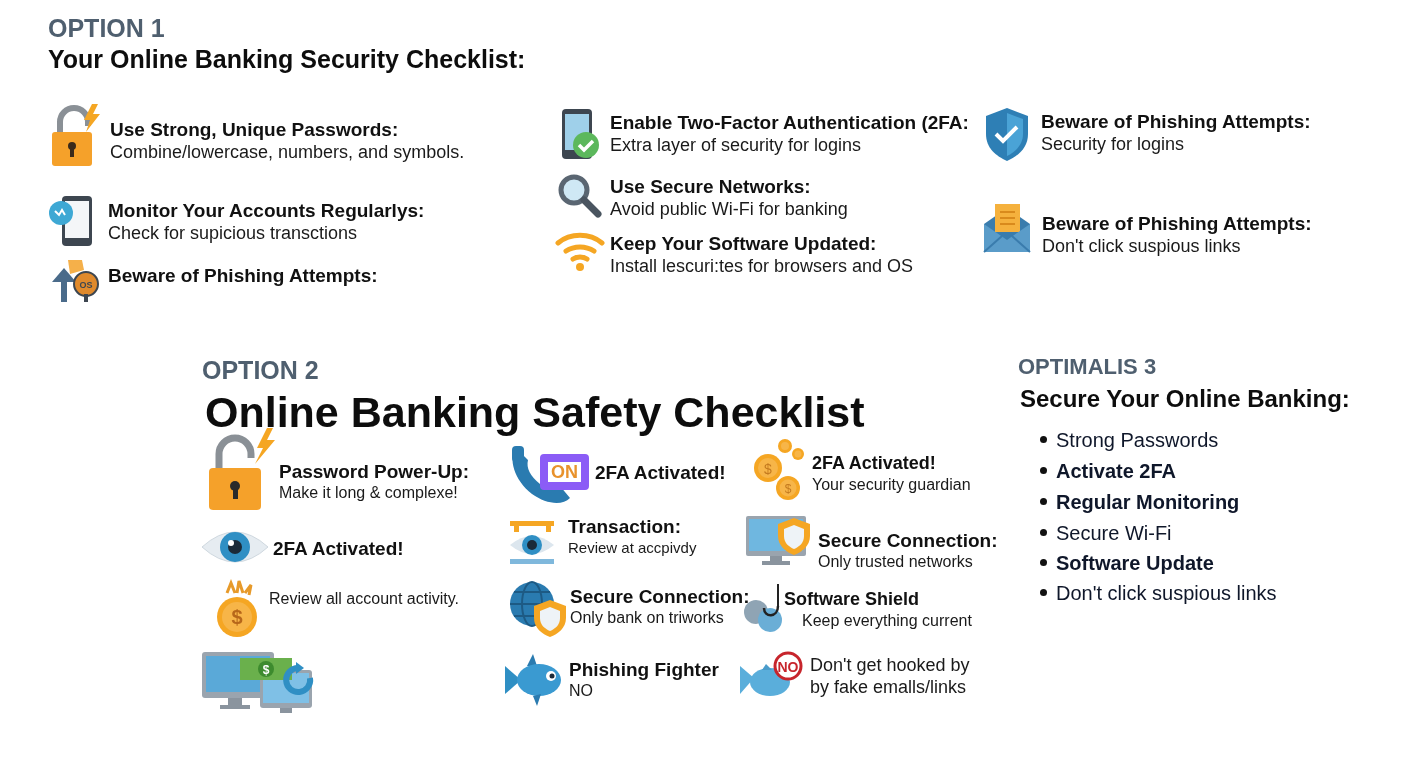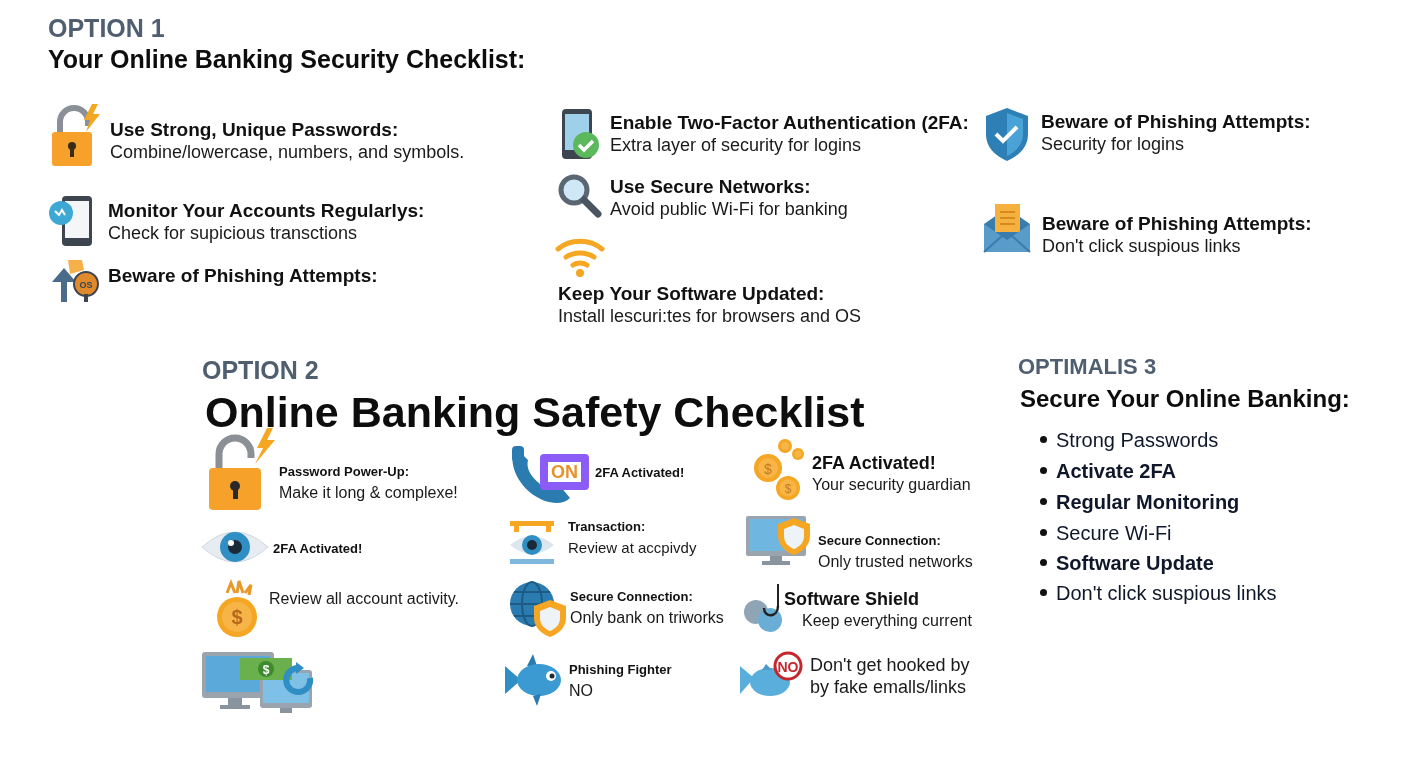--- a/index.html
+++ b/index.html
@@ -7,21 +7,21 @@
   body { position: relative; font-family: "Liberation Sans", "DejaVu Sans", sans-serif; color: #111; }
   .abs { position: absolute; }
   .opt-label { color: #4f5f6f; font-weight: bold; letter-spacing: 0px; }
   .title { color: #0d0d0d; font-weight: bold; }
   .item { position: absolute; display: flex; align-items: flex-start; }
   .item .text { display: flex; flex-direction: column; }
   .h { font-weight: bold; color: #111; white-space: nowrap; }
   .d { color: #1a1a1a; white-space: nowrap; }
   .o1 .h { font-size: 19px; line-height: 23px; }
   .o1 .d { font-size: 18px; line-height: 22px; }
-  .o2 .h { font-size: 13px; line-height: 23px; }
+  .o2 .h { font-size: 19px; line-height: 23px; }
   .o2 .d { font-size: 16px; line-height: 20px; }
   .bul { position: absolute; left: 1040px; font-size: 20px; line-height: 24px; color: #0f172a; white-space: nowrap; }
   .bul .dot { display: inline-block; width: 7px; height: 7px; border-radius: 50%; background: #111; margin-right: 9px; vertical-align: middle; position: relative; top: -2px; }
   .bul.bold { font-weight: bold; }
 </style>
 </head>
 <body>
 
 <section>
   <div class="abs opt-label" style="left:48px;top:14px;font-size:25px;">OPTION 1</div>
@@ -85,21 +85,21 @@
     <svg width="50" height="46" viewBox="0 0 50 46">
       <circle cx="18" cy="18" r="13" fill="#cfe8f5" stroke="#5a6672" stroke-width="5"></circle>
       <path d="M28 28 L42 42" stroke="#4a5560" stroke-width="7" stroke-linecap="round"></path>
     </svg>
     <div class="text" style="margin-left:4px;margin-top:3px;">
       <span class="h">Use Secure Networks:</span>
       <span class="d">Avoid public Wi-Fi for banking</span>
     </div>
   </div>
 
-  <div class="item o1" style="left:555px;top:235px;flex-direction:column;">
+  <div class="item o1" style="left:555px;top:229px;">
     <svg width="52" height="44" viewBox="0 0 52 44">
       <path d="M3 14 a32 28 0 0 1 44 0" stroke="#f5a623" stroke-width="5" fill="none" stroke-linecap="round"></path>
       <path d="M11 22 a22 18 0 0 1 28 0" stroke="#f5a623" stroke-width="5" fill="none" stroke-linecap="round"></path>
       <path d="M18 30 a11 9 0 0 1 14 0" stroke="#f5a623" stroke-width="5" fill="none" stroke-linecap="round"></path>
       <circle cx="25" cy="38" r="4" fill="#f5a623"></circle>
     </svg>
     <div class="text" style="margin-left:3px;margin-top:3px;">
       <span class="h">Keep Your Software Updated:</span>
       <span class="d">Install lescuri:tes for browsers and OS</span>
     </div>

